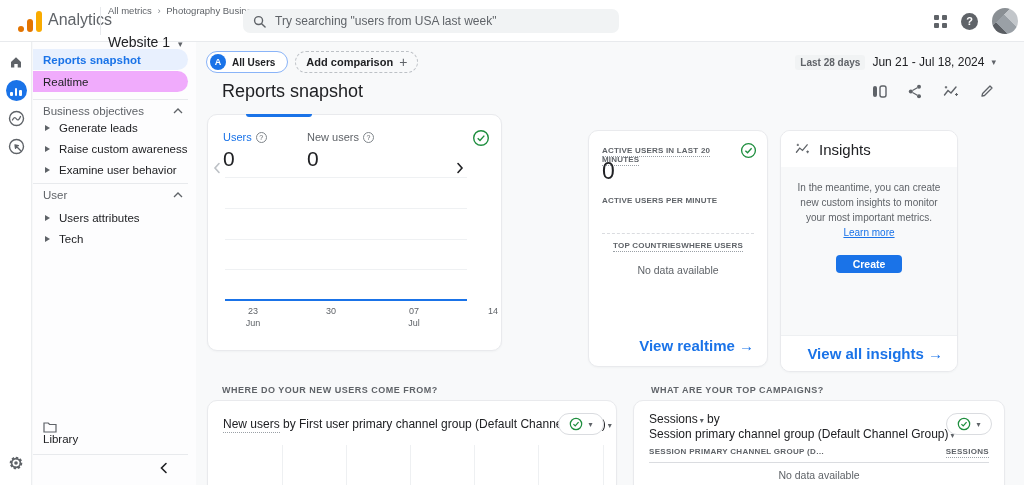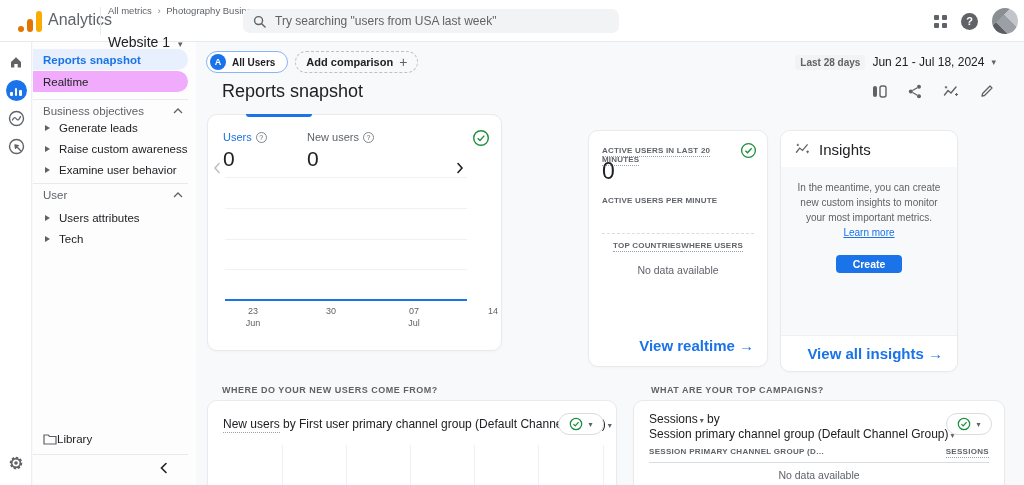--- a/index.html
+++ b/index.html
@@ -52,21 +52,21 @@
   .nav-pill { position:absolute; left:0; height:21px; width:155px; border-radius:0 11px 11px 0;
               display:flex; align-items:center; padding-left:10px; font-size:11.5px; cursor:pointer; }
   .nav-pill.active { top:7px; background:#e8f0fe; color:#1a73e8; font-weight:bold; }
   .nav-pill.plain  { top:29px; background:#f0abfc; color:#202124; }
   .nav-divider { position:absolute; left:0; width:155px; height:1px; background:#e8eaed; }
   .nav-section-head { position:absolute; left:10px; width:140px; font-size:11.5px; color:#5f6368;
                       display:flex; align-items:center; justify-content:space-between; cursor:pointer; }
   .nav-sub { position:absolute; left:12px; display:flex; align-items:center; gap:9px; font-size:11.5px; color:#202124; cursor:pointer; }
   .tri { width:0; height:0; border-top:3.5px solid transparent; border-bottom:3.5px solid transparent; border-left:5px solid #5f6368; }
   .nav-library { position:absolute; left:10px; bottom:40px; display:flex; 
-                 font-size:11.5px; color:#202124; cursor:pointer; }
+                 font-size:11.5px; color:#202124; cursor:pointer;flex-direction:column; }
   .nav-bottom-divider { position:absolute; left:0; bottom:30px; width:155px; height:1px; background:#e8eaed; }
   .nav-collapse { position:absolute; right:26px; bottom:6px; cursor:pointer; }
 
   
   .main { position:absolute; left:196px; top:42px; right:0; bottom:0; background:#f8f9fa; overflow:hidden; }
 
   .controls-row { position:absolute; top:8px; left:10px; right:28px; height:24px;
                   display:flex; align-items:center; justify-content:space-between; }
   .chips { display:flex; align-items:center; gap:7px; }
   .chip-allusers { display:flex; align-items:center; gap:6px; height:22px; padding:0 12px 0 3px;

